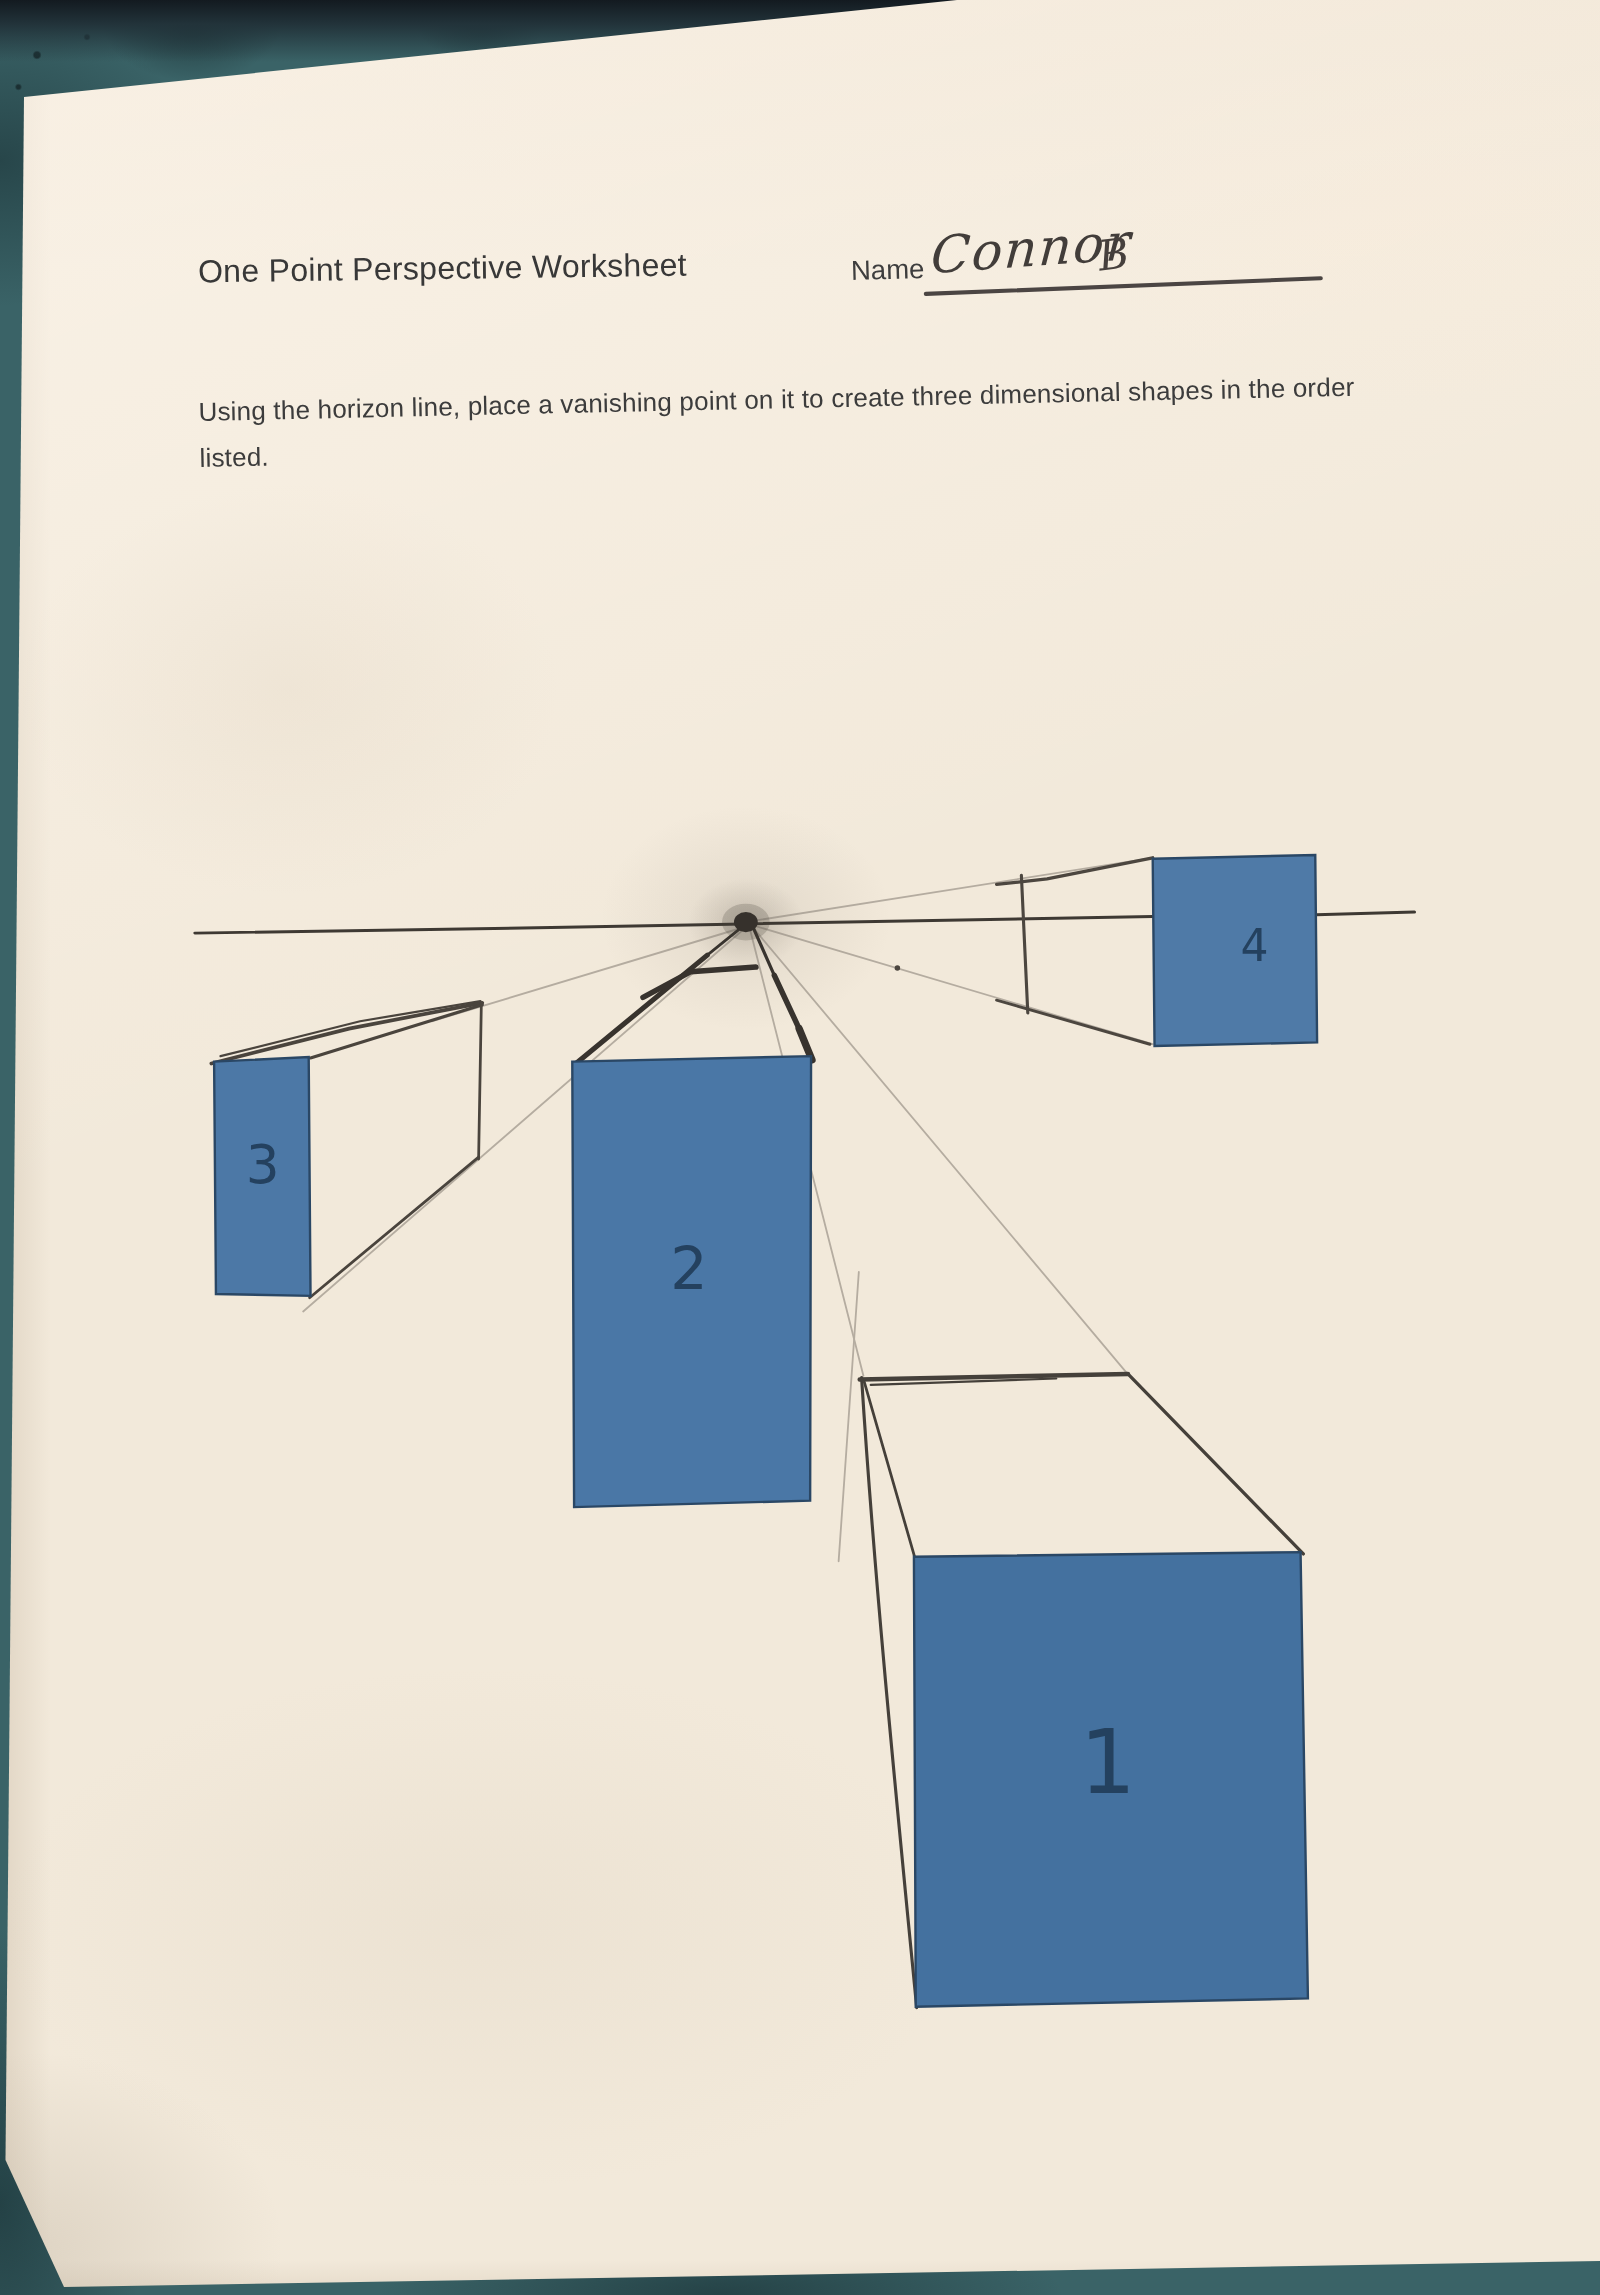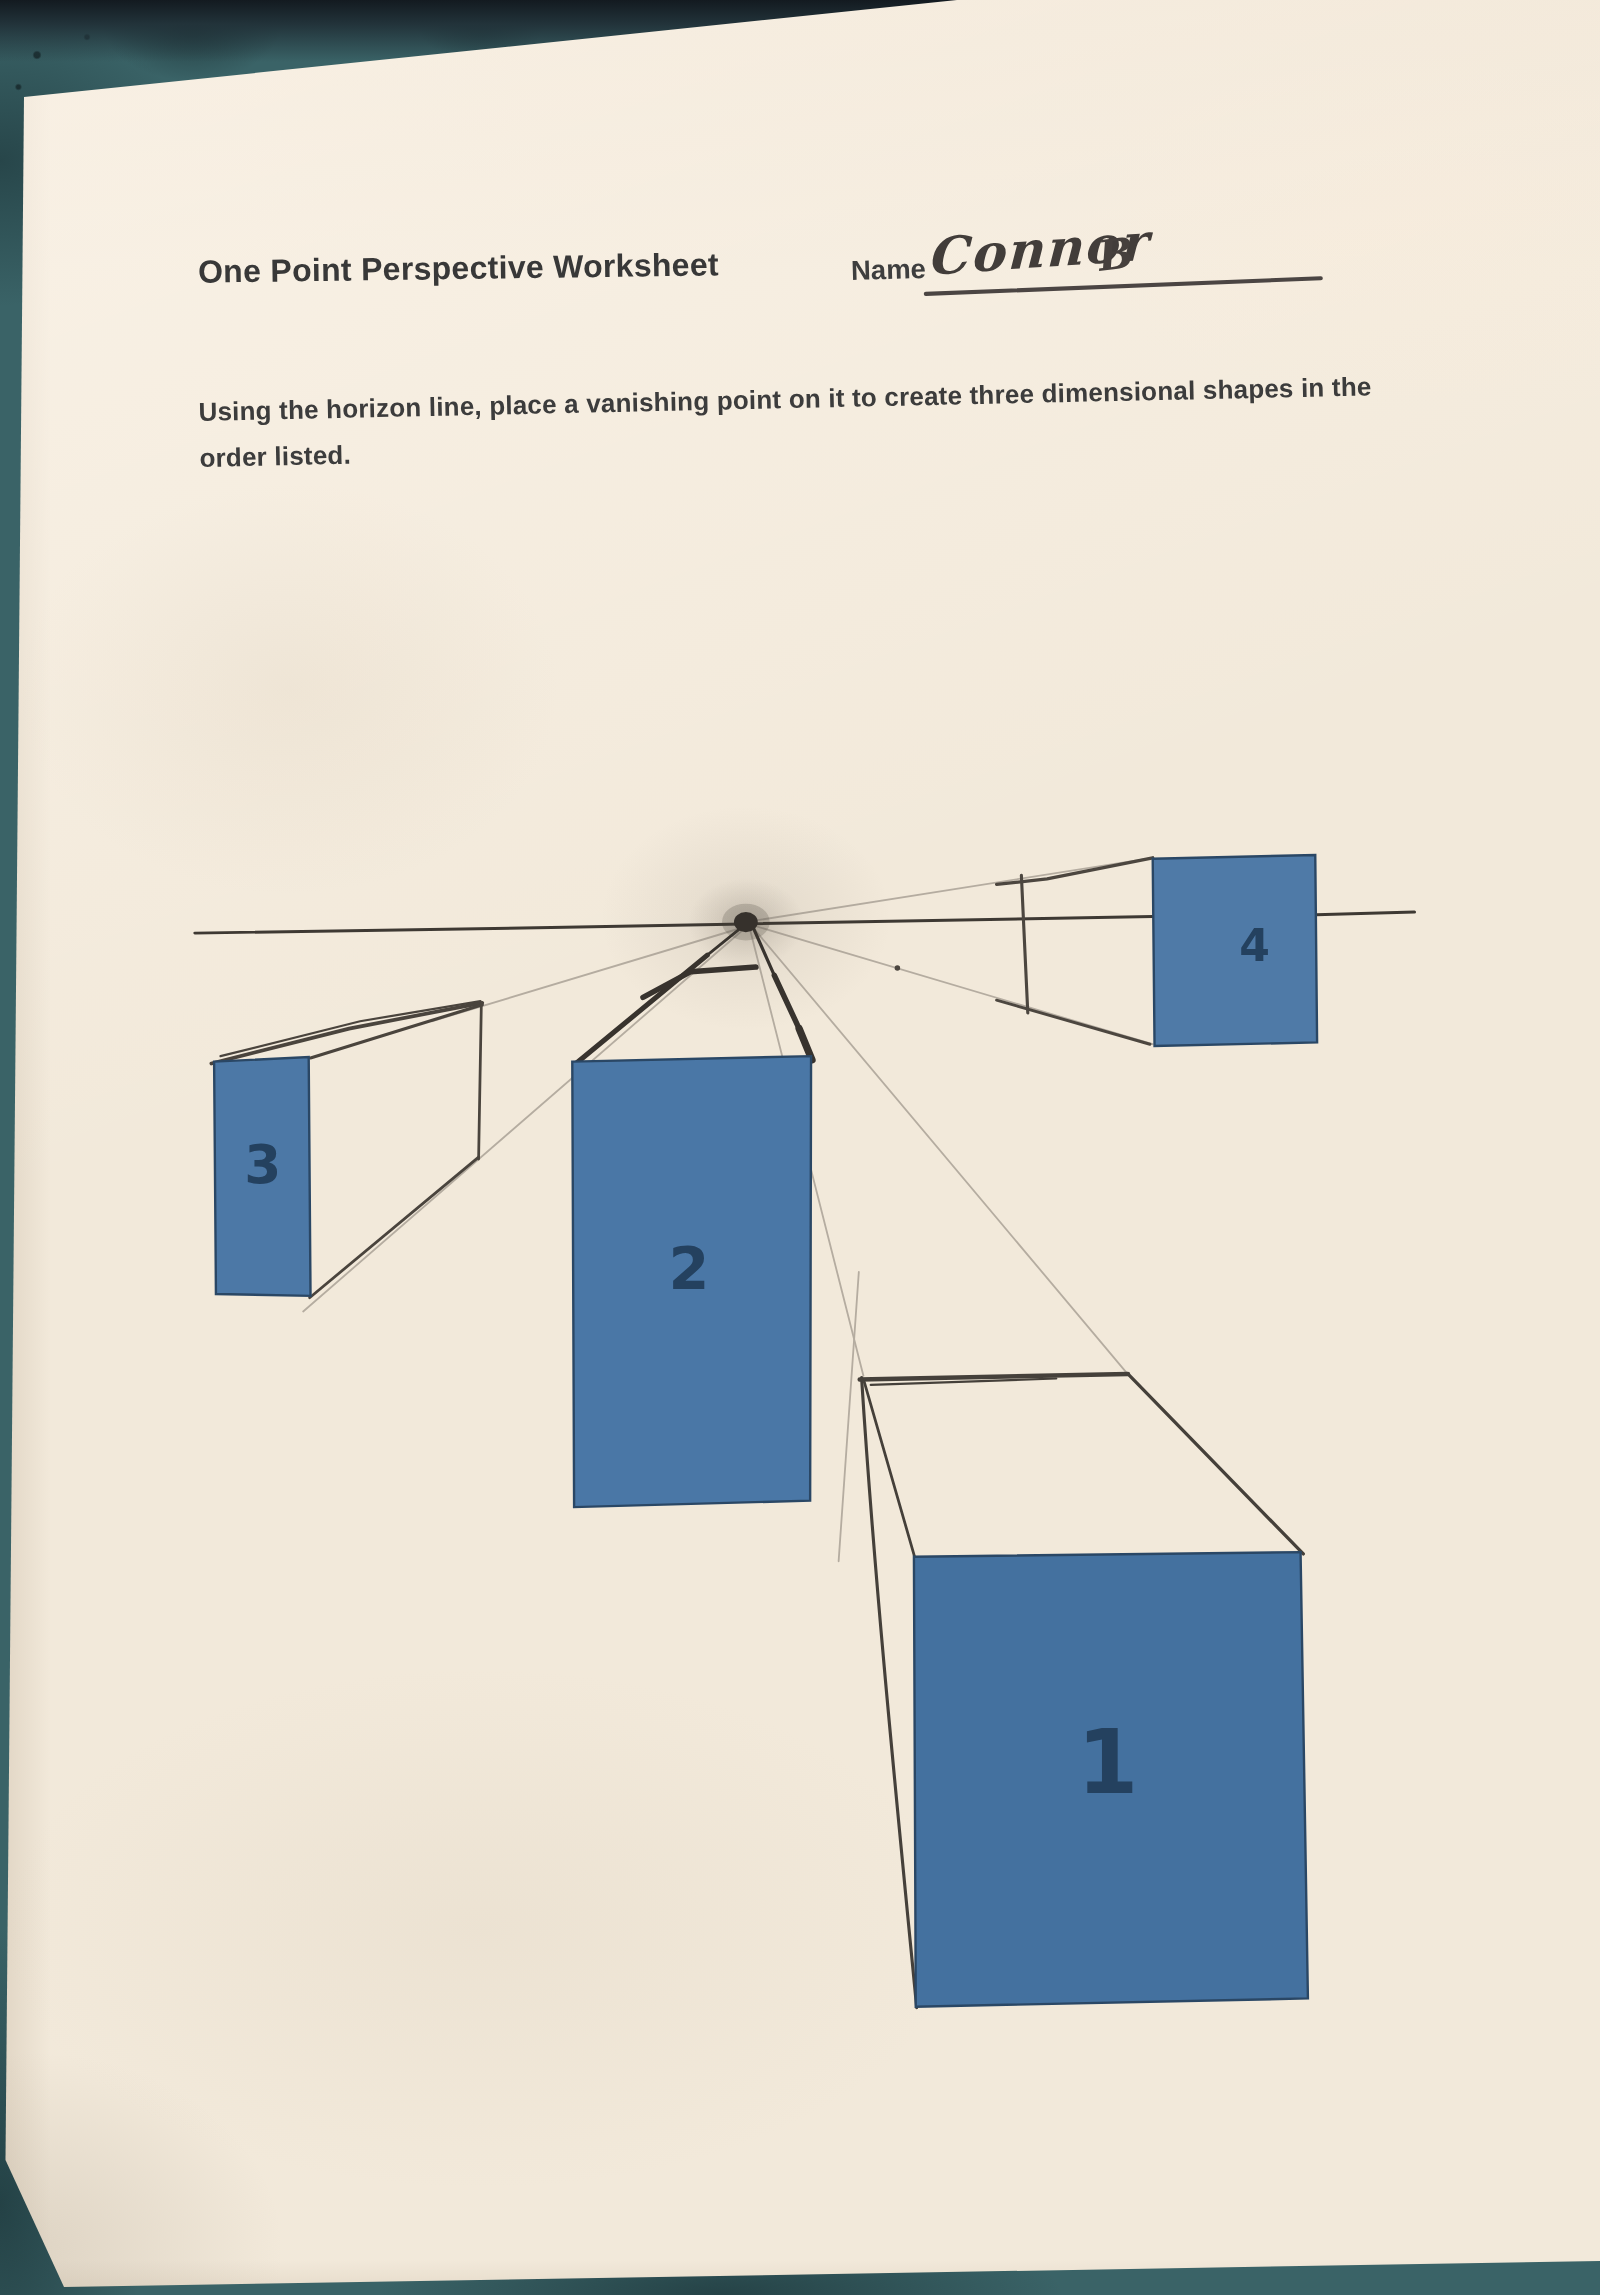--- a/index.html
+++ b/index.html
@@ -1,19 +1,18 @@
 <!DOCTYPE html>
 <html style="font-size:14.7px"><head>
 <meta charset="utf-8">
 <style>
   html,body{margin:0;padding:0;background:#222;}
   .scene{
     position:relative;width:1601px;height:2296px;overflow:hidden;
     font-family:"Liberation Sans",sans-serif;
-    font-weight:bold;
   }
   
   .bg{
     position:absolute;inset:0;
     background-color:#3a6367;
     background-image:
       linear-gradient(180deg,#131a20 0px,#22333a 24px,rgba(20,40,45,0) 62px),
       radial-gradient(129px 83px at 12% 1%, rgba(10,20,24,.5), transparent 70%),
       radial-gradient(92px 55px at 30% 1%, rgba(15,30,34,.45), transparent 70%),
       radial-gradient(83px 46px at 55% 1%, rgba(95,125,124,.25), transparent 70%),

